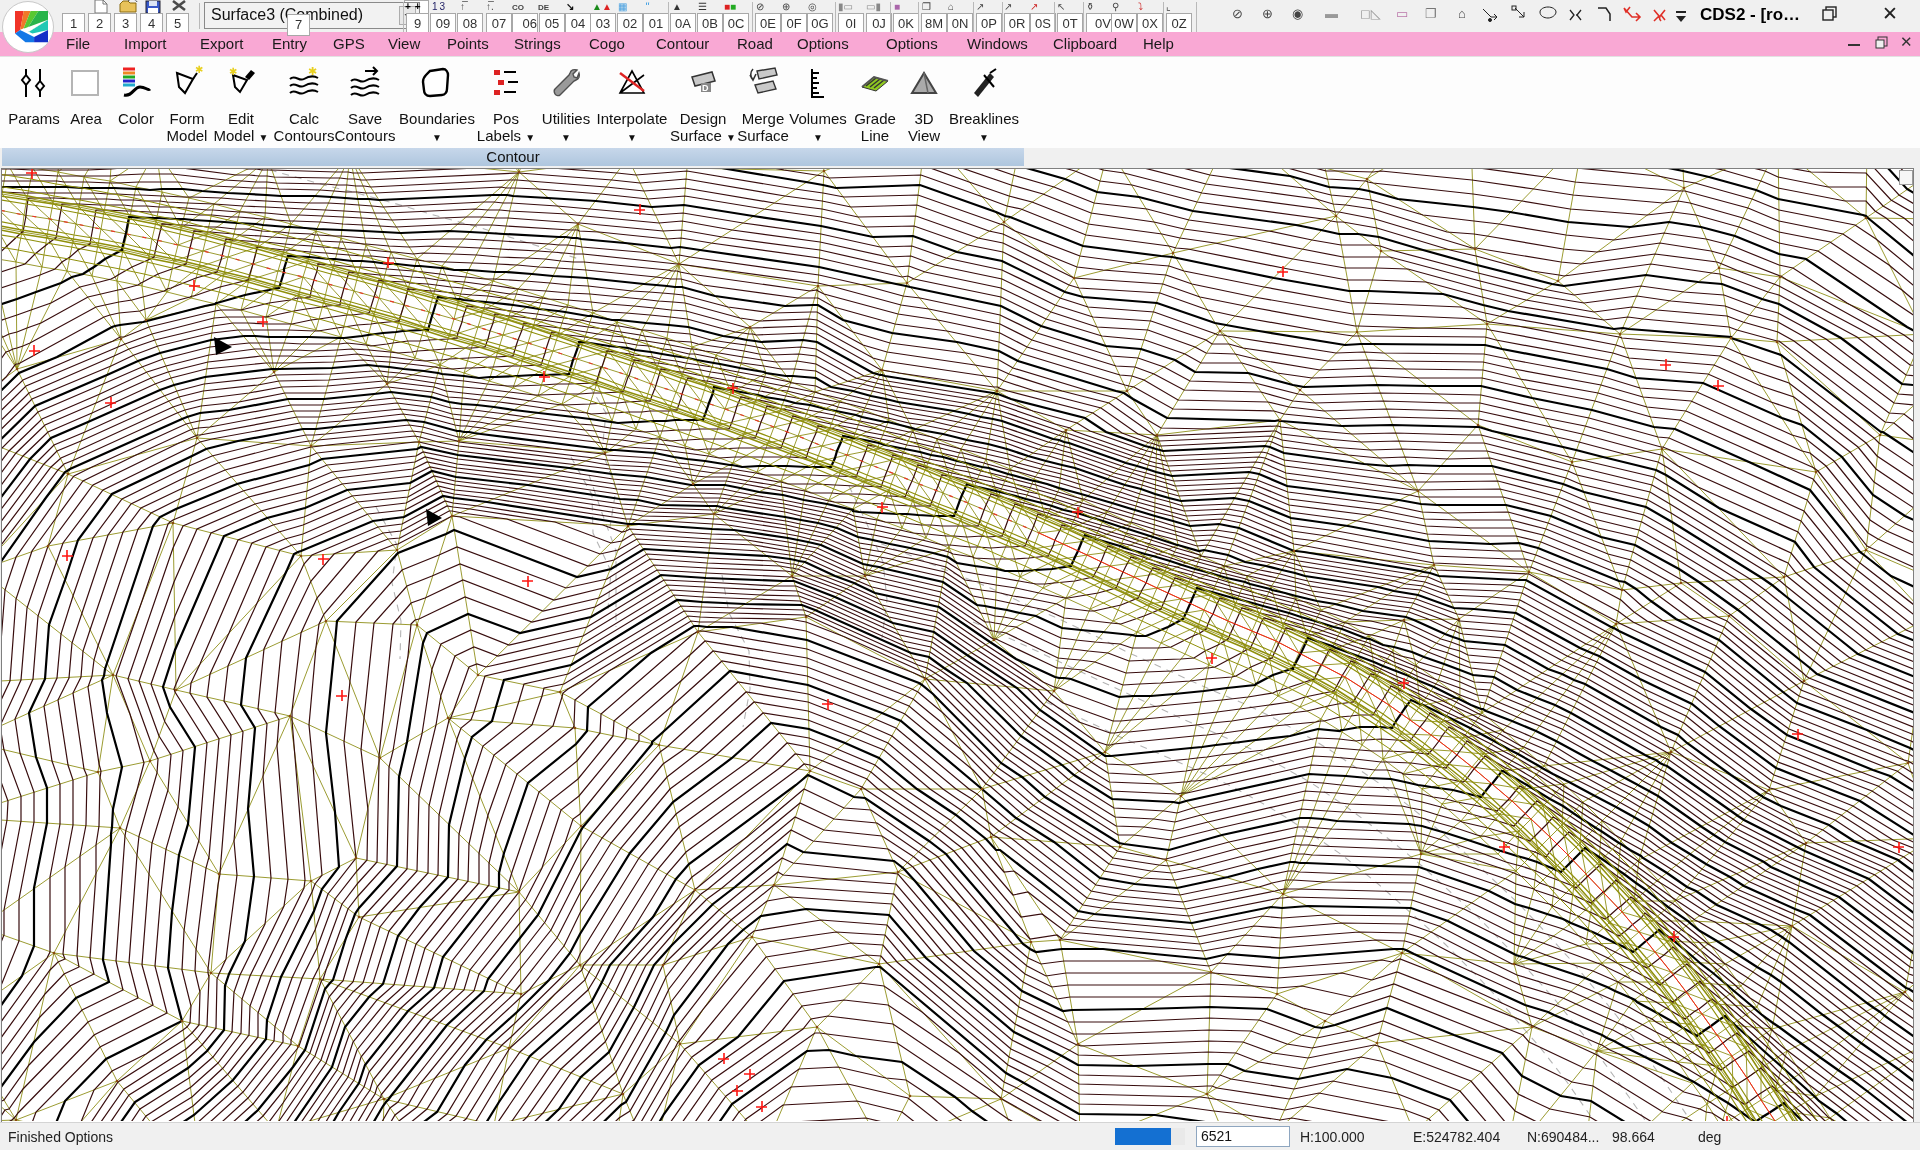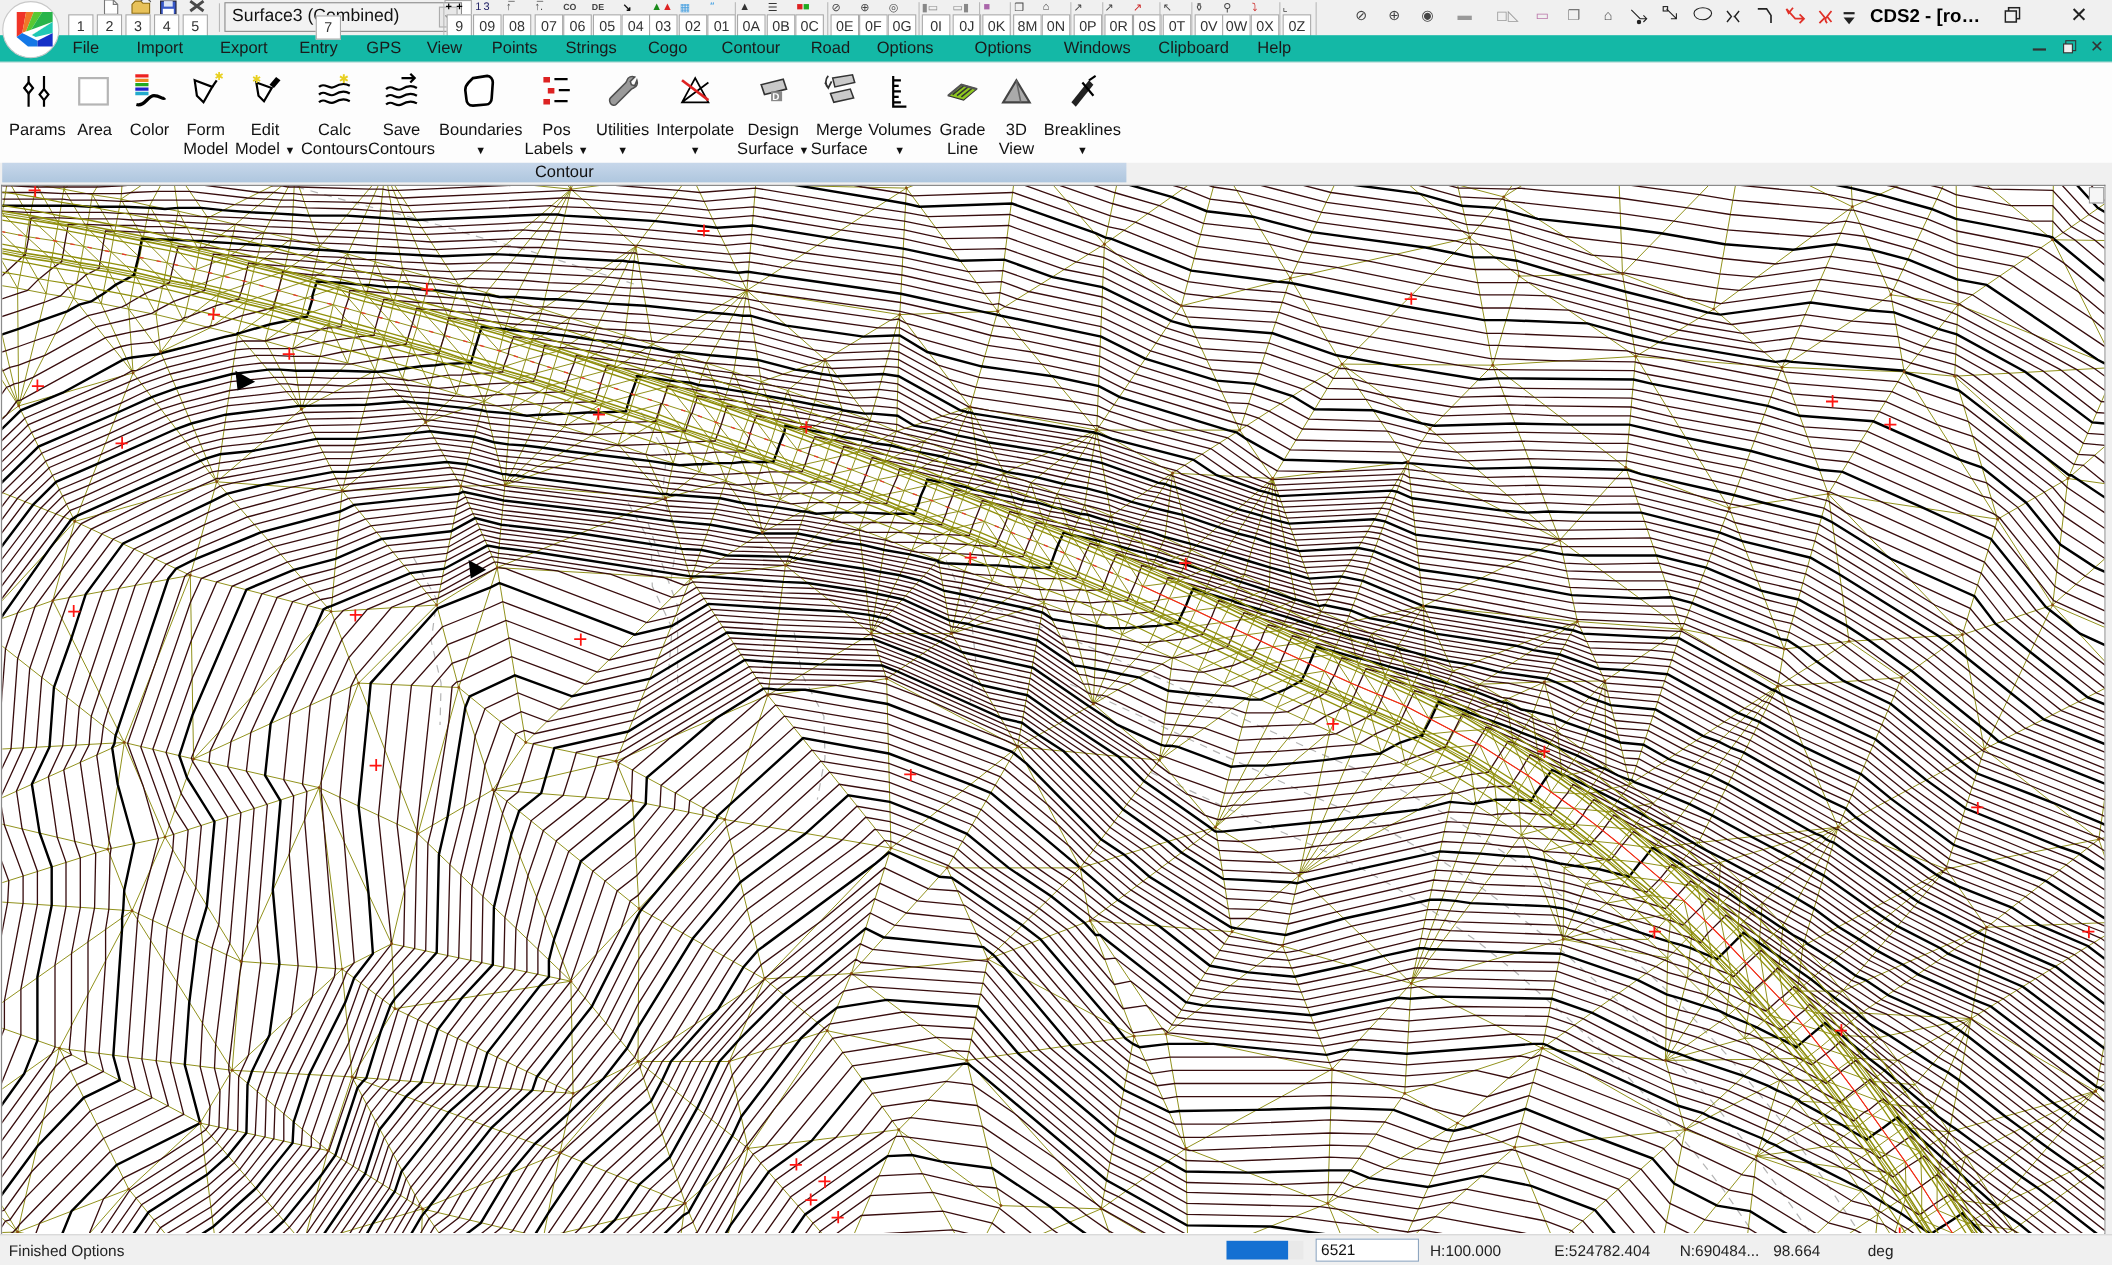--- a/index.html
+++ b/index.html
@@ -1,20 +1,20 @@
 <!DOCTYPE html>
 <html><head><meta charset="utf-8"><style>
 html,body{margin:0;padding:0;width:1920px;height:1150px;overflow:hidden;
   font-family:"Liberation Sans",sans-serif;background:#f0f0f0;}
 *{box-sizing:border-box;}
 .abs{position:absolute;}
 #titlebar{position:absolute;left:0;top:0;width:1920px;height:32px;background:#f0f0f0;}
 .nbtn{position:absolute;top:13px;height:22px;background:#fff;border:1px solid #a8a8a8;
   font-size:13px;color:#333;text-align:center;line-height:20px;}
-#menubar{position:absolute;left:0;top:32px;width:1920px;height:25px;background:#14b8a6;
+#menubar{position:absolute;left:0;top:32px;width:1920px;height:25px;background:#f9a8d4;
   border-bottom:1px solid #e2e2e2;}
 .mi{position:absolute;top:3px;font-size:15px;color:#1a1a1a;}
 #ribbon{position:absolute;left:0;top:57px;width:1920px;height:91px;background:#fdfdfd;}
 .ric{position:absolute;top:8px;width:36px;height:36px;}
 .rlb{position:absolute;top:53px;font-size:15px;color:#111;text-align:center;line-height:17px;white-space:pre;}
 #strip{position:absolute;left:2px;top:148px;width:1022px;height:18px;
   background:linear-gradient(#c7d7ea,#aec6de);font-size:15px;color:#111;text-align:center;line-height:18px;}
 #canvasarea{position:absolute;left:0;top:166px;width:1920px;height:956px;background:#f0f0f0;}
 #canvasborder{position:absolute;left:1px;top:2px;width:1913px;height:954px;border:1px solid #7f7f7f;border-bottom:none;background:#fff;overflow:hidden;}
 #statusbar{position:absolute;left:0;top:1122px;width:1920px;height:28px;background:#f0f0f0;border-top:1px solid #d4d4d4;font-size:14px;color:#222;}
@@ -69,42 +69,42 @@
         <svg width="17" height="17">
           <path d="M4.5 7 l4 5 4 -5 z" fill="#444"></path>
         </svg>
       </div>
  </div>
  <div class="nbtn" style="left:287px;top:14px;width:23px;z-index:3;">7</div>
 <div class="nbtn" style="left:406px;width:23px;">9</div>
 <div class="nbtn" style="left:430px;width:26px;">09</div>
 <div class="nbtn" style="left:457px;width:26px;">08</div>
 <div class="nbtn" style="left:486px;width:26px;">07</div>
-<div class="nbtn" style="left:512px;width:26px;">06</div>
+<div class="nbtn" style="left:512px;width:26px;text-align:right;">06</div>
 <div class="nbtn" style="left:539px;width:26px;">05</div>
 <div class="nbtn" style="left:565px;width:26px;">04</div>
 <div class="nbtn" style="left:590px;width:26px;">03</div>
 <div class="nbtn" style="left:617px;width:26px;">02</div>
 <div class="nbtn" style="left:643px;width:26px;">01</div>
 <div class="nbtn" style="left:670px;width:26px;">0A</div>
 <div class="nbtn" style="left:697px;width:26px;">0B</div>
 <div class="nbtn" style="left:723px;width:26px;">0C</div>
 <div class="nbtn" style="left:755px;width:26px;">0E</div>
 <div class="nbtn" style="left:781px;width:26px;">0F</div>
 <div class="nbtn" style="left:807px;width:26px;">0G</div>
 <div class="nbtn" style="left:838px;width:26px;">0I</div>
 <div class="nbtn" style="left:866px;width:26px;">0J</div>
 <div class="nbtn" style="left:893px;width:26px;">0K</div>
 <div class="nbtn" style="left:921px;width:26px;">8M</div>
 <div class="nbtn" style="left:947px;width:26px;">0N</div>
 <div class="nbtn" style="left:976px;width:26px;">0P</div>
 <div class="nbtn" style="left:1004px;width:26px;">0R</div>
 <div class="nbtn" style="left:1030px;width:26px;">0S</div>
 <div class="nbtn" style="left:1057px;width:26px;">0T</div>
-<div class="nbtn" style="left:1086px;width:26px;">0V</div>
+<div class="nbtn" style="left:1086px;width:26px;text-align:right;">0V</div>
 <div class="nbtn" style="left:1111px;width:26px;">0W</div>
 <div class="nbtn" style="left:1137px;width:26px;">0X</div>
 <div class="nbtn" style="left:1166px;width:26px;">0Z</div>
 <div class="ticon" style="left:405px;top:1px;"><b style="color:#000;letter-spacing:4px">++</b></div>
 <div class="ticon" style="left:432px;top:1px;"><span style="color:#226;">1 3</span></div>
 <div class="ticon" style="left:460px;top:1px;">↑̅</div>
 <div class="ticon" style="left:486px;top:1px;">↑̅.</div>
 <div class="ticon" style="left:512px;top:1px;font-weight:bold;"><b style="font-size:8px">CO</b></div>
 <div class="ticon" style="left:538px;top:1px;"><b style="font-size:8px">DE</b></div>
 <div class="ticon" style="left:566px;top:1px;"><b style="color:#111">↘</b></div>

